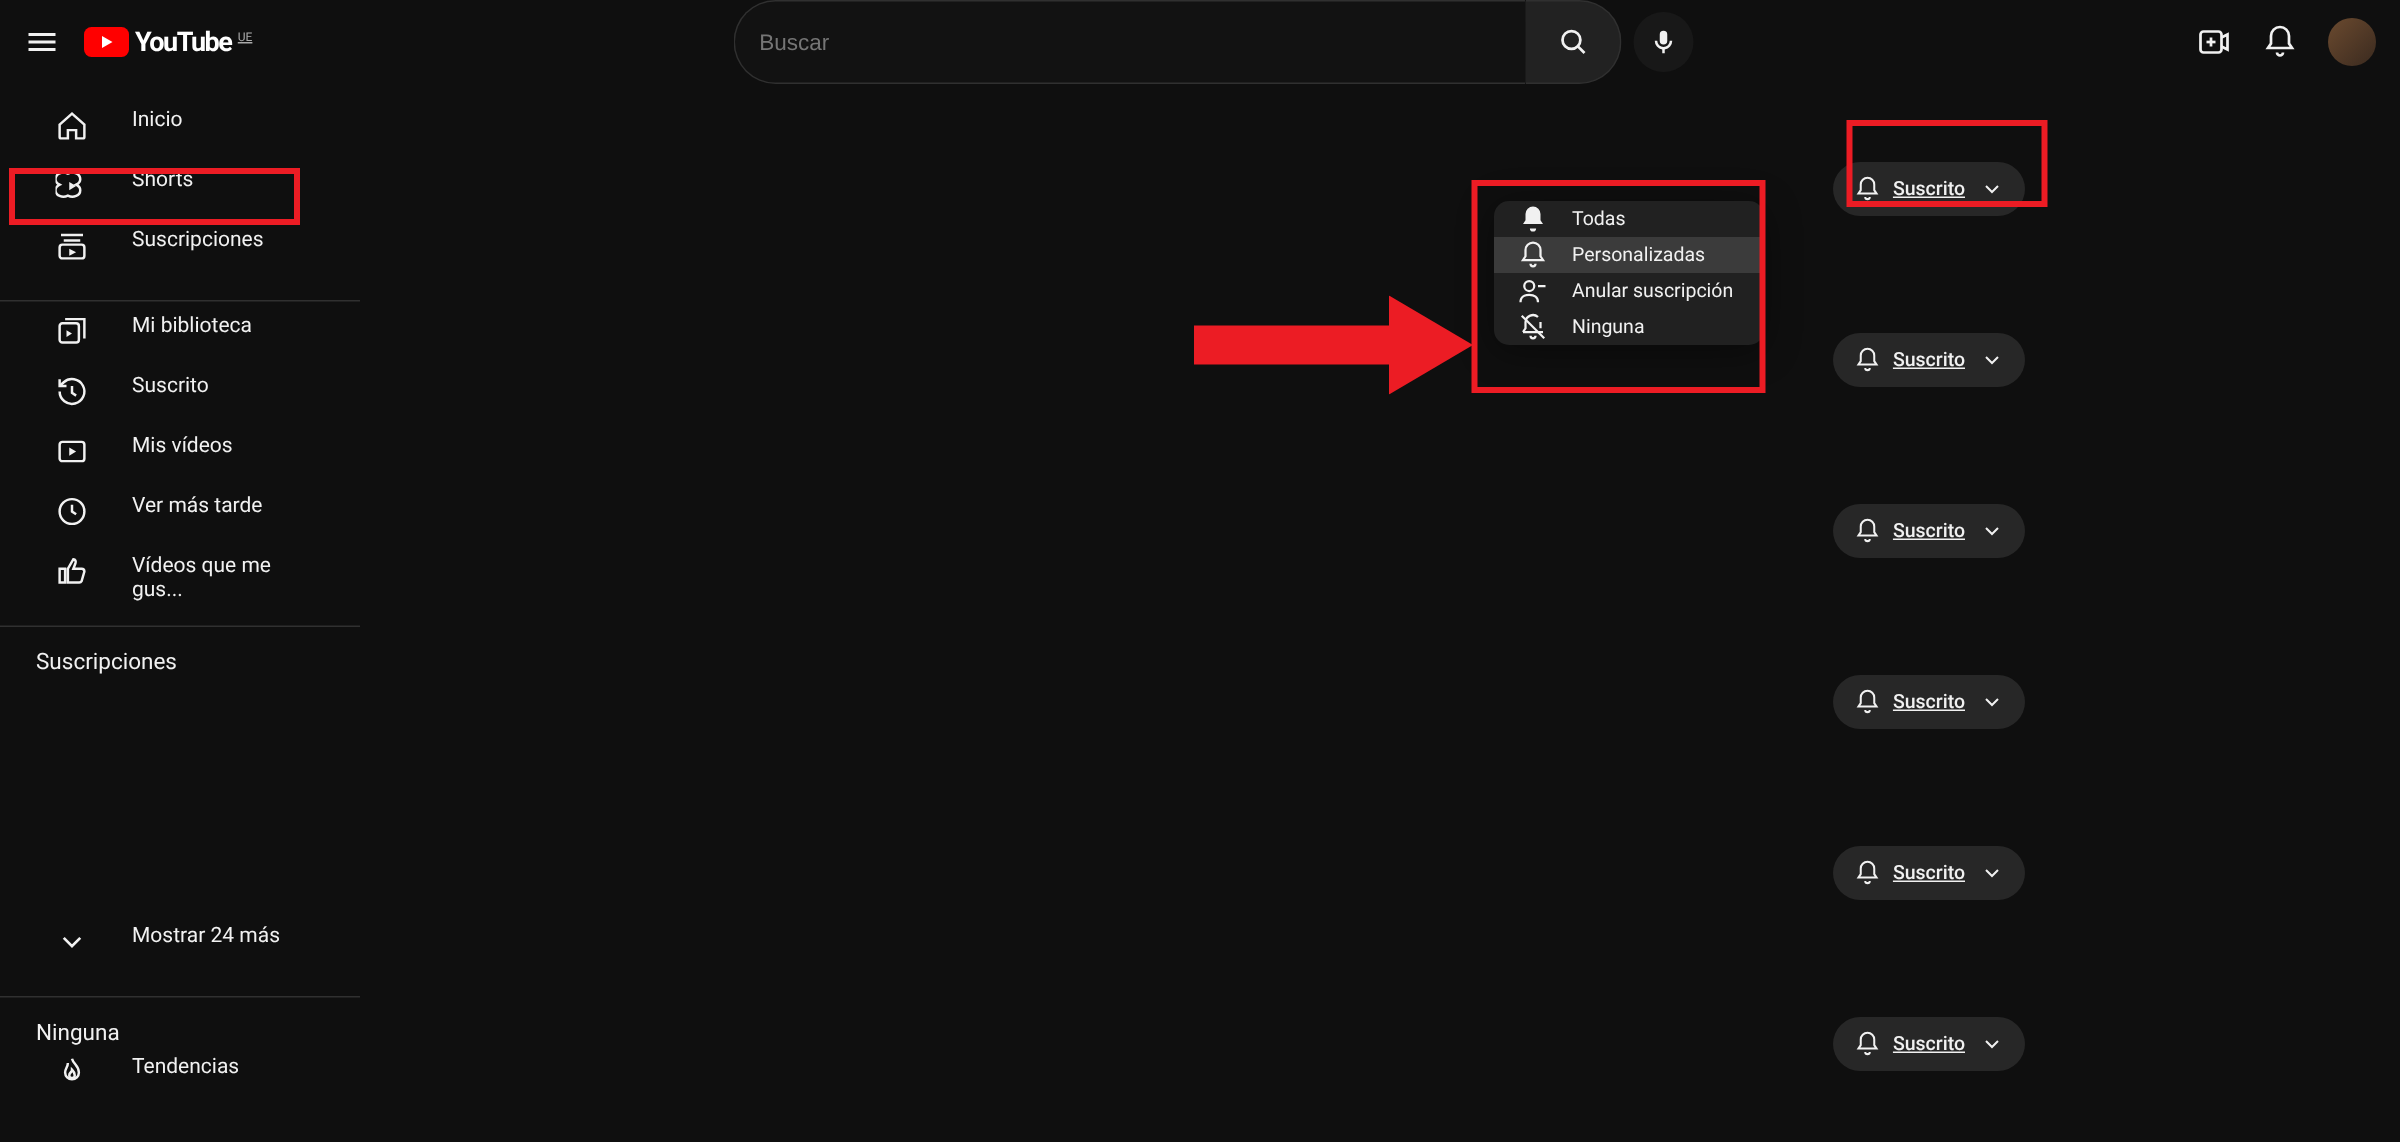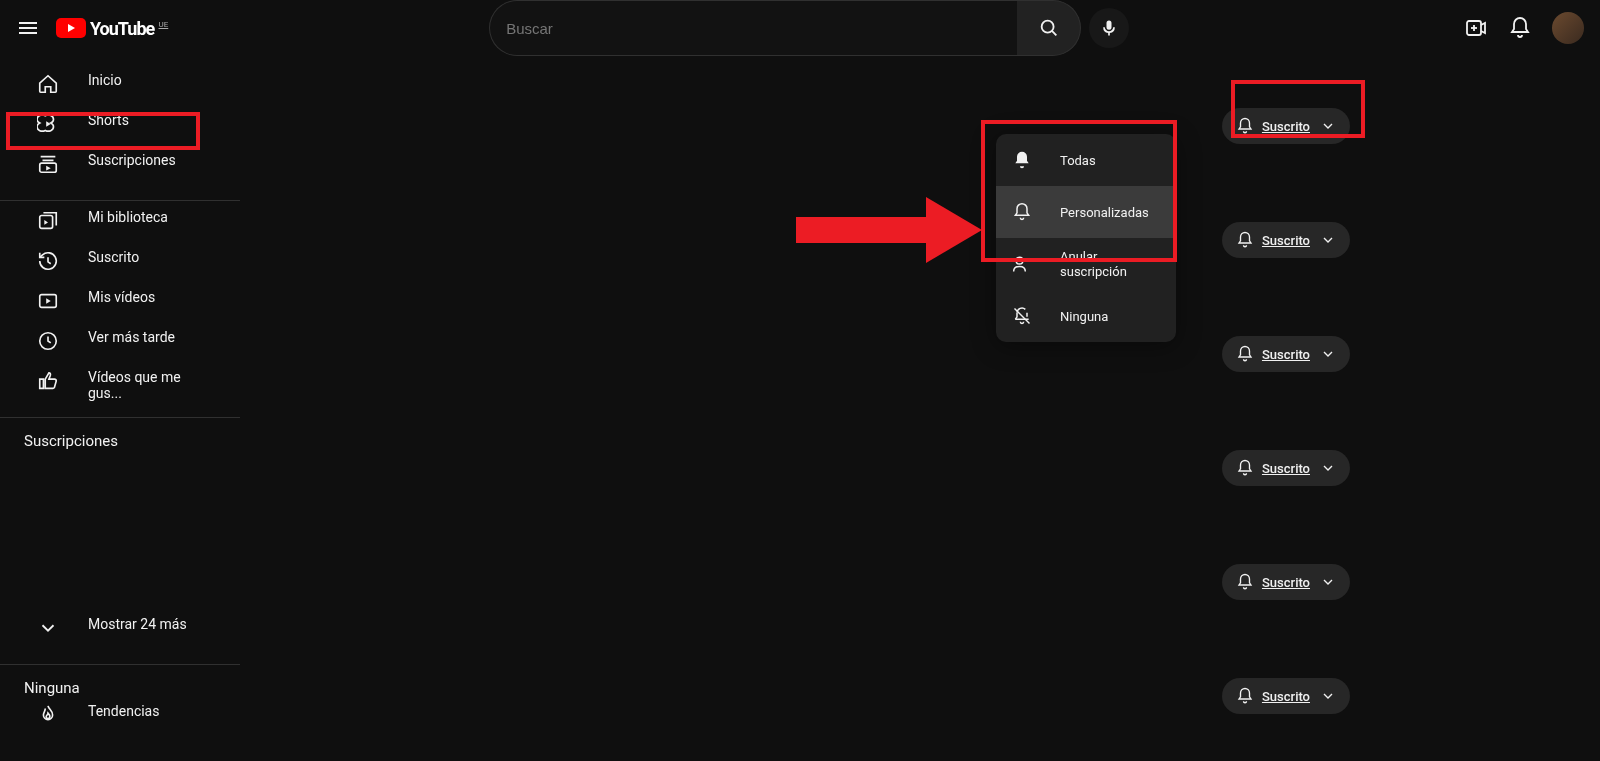--- a/index.html
+++ b/index.html
@@ -77,21 +77,21 @@
   }
   .sub-pill .chev{margin-left:2px;}
 
   
   .menu{
     position:absolute;left:756px;top:78px;width:180px;
     background:var(--menu-bg);border-radius:10px;overflow:hidden;
     box-shadow:0 4px 24px rgba(0,0,0,.4);
   }
   .menu-item{
-    display:flex;align-items:center;gap:28px;height:52px;padding:0 16px;
+    display:flex;align-items:center;gap:16px;height:24px;padding:0 16px;
     font-size:13px;color:var(--text);cursor:pointer;
   }
   .menu-item.selected{background:var(--menu-selected);text-align:center;}
 
   
   .anno{position:absolute;border:4px solid var(--highlight);pointer-events:none;z-index:200;}
   .arrow{position:absolute;z-index:200;pointer-events:none;}
 </style>
 </head>
 <body>

